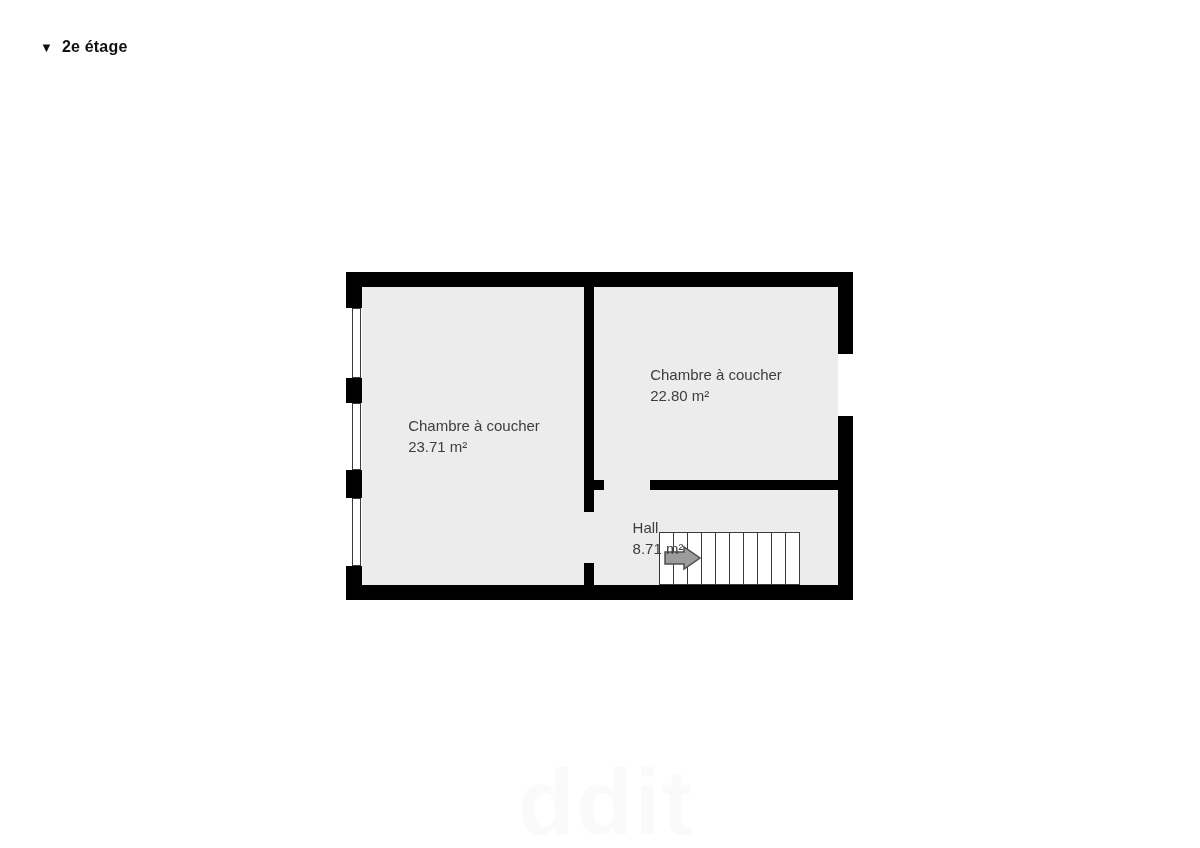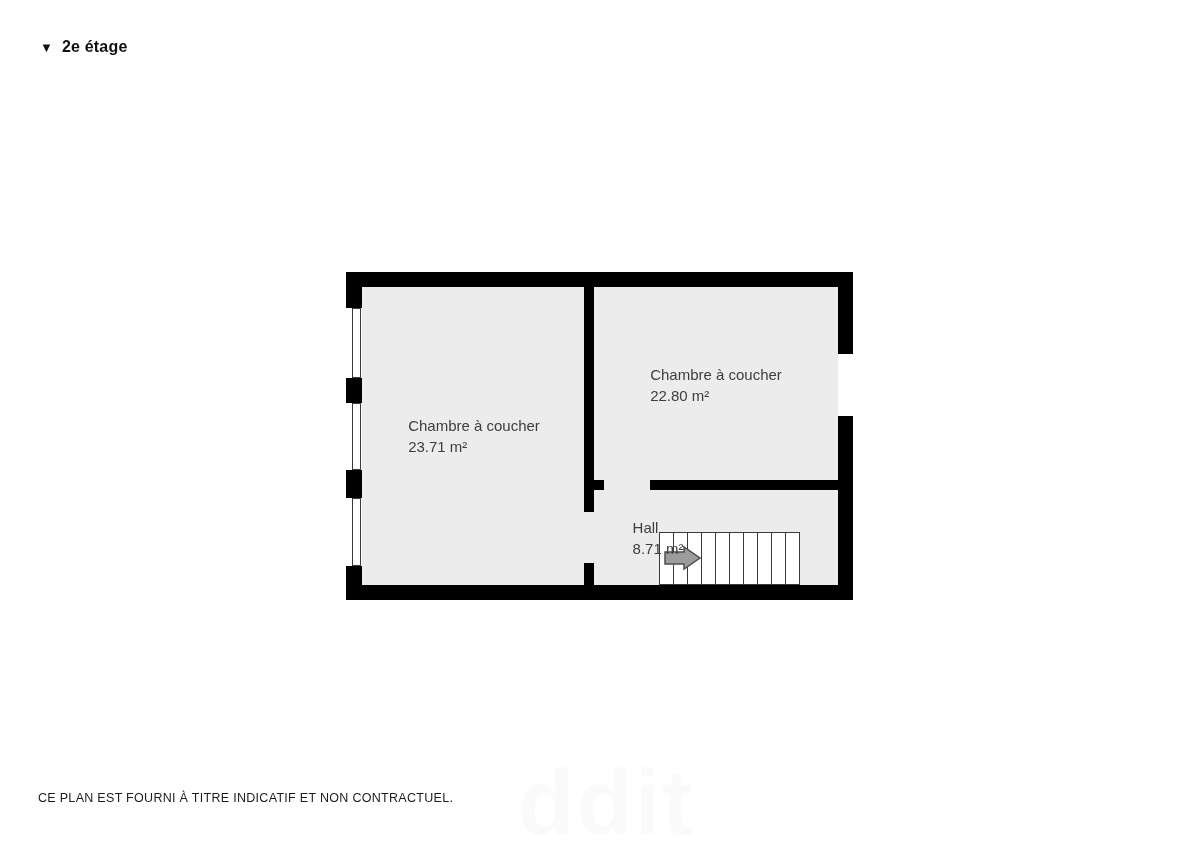--- a/index.html
+++ b/index.html
@@ -115,15 +115,14 @@
   <div class="room-label" style="left:716px;top:364px;">
     <div>Chambre à coucher</div>
     <div>22.80 m²</div>
   </div>
   <div class="room-label" style="left:658px;top:517px;">
     <div>Hall</div>
     <div>8.71 m²</div>
   </div>
 
   <div class="watermark">ddit</div>
-  <div class="disclaimer">CE PLAN EST FOURNI À TITRE INDICATIF ET NON CONTRACTUEL.</div>
 
 </div>
 
 </body></html>

